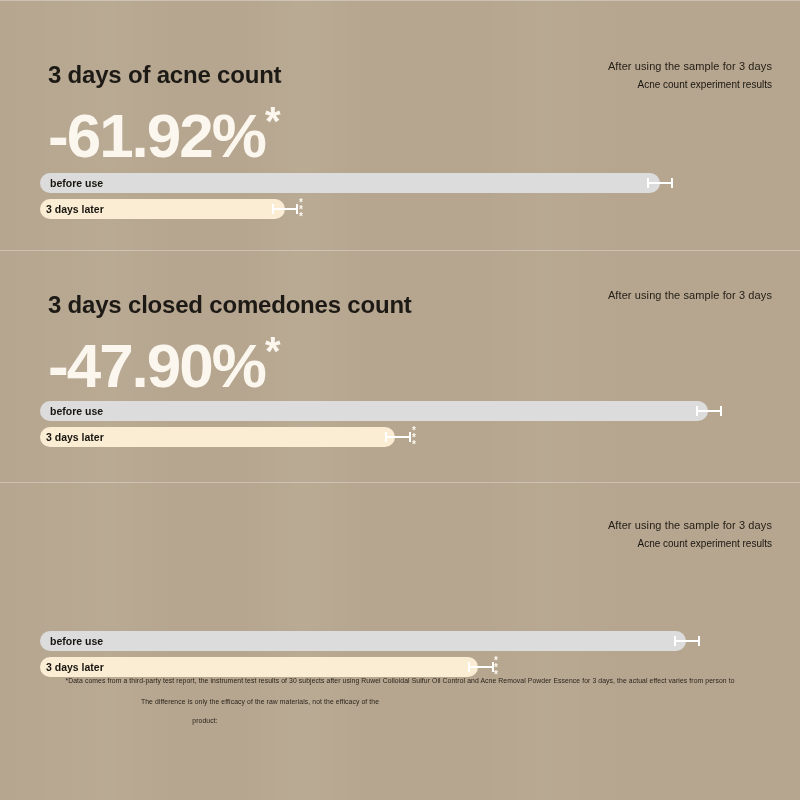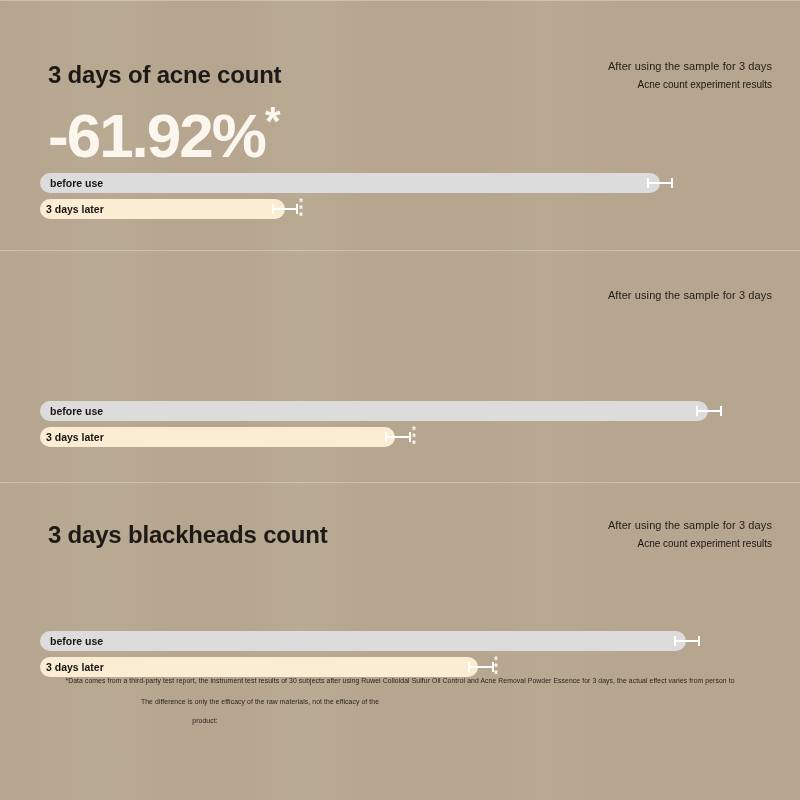--- a/index.html
+++ b/index.html
@@ -181,20 +181,26 @@
         <div class="stars" style="left:255px;">
           <span>*</span>
           <span>*</span>
           <span>*</span>
         </div>
       </div>
     </div>
   </div>
 
   <div class="panel p2">
+    <div class="head-left" style="top:40px;">
+      <div class="title">3 days closed comedones count</div>
+      <div class="bigpct">
+        <span>-47.90%</span><span class="star">*</span>
+      </div>
+    </div>
     <div class="head-right" style="top:38px;">
       <div class="sub-small">After using the sample for 3 days</div>
     </div>
     <div class="bars" style="top:150px;">
       <div class="barrow grey-row">
         <div class="bar grey" style="width:668px;"></div>
         <div class="barlabel">before use</div>
         <div class="errbar" style="left:656px;"></div>
       </div>
       <div class="barrow">
@@ -205,21 +211,20 @@
           <span>*</span>
           <span>*</span>
           <span>*</span>
         </div>
       </div>
     </div>
   </div>
 
   <div class="panel p3">
     <div class="head-left" style="top:38px;">
-      <div class="title">3 days blackheads count</div>
     </div>
     <div class="head-right" style="top:36px;">
       <div class="sub-small">After using the sample for 3 days</div>
       <div class="sub-big">Acne count experiment results</div>
     </div>
     <div class="bars" style="top:148px;">
       <div class="barrow grey-row">
         <div class="bar grey" style="width:646px;"></div>
         <div class="barlabel">before use</div>
         <div class="errbar" style="left:634px;"></div>

